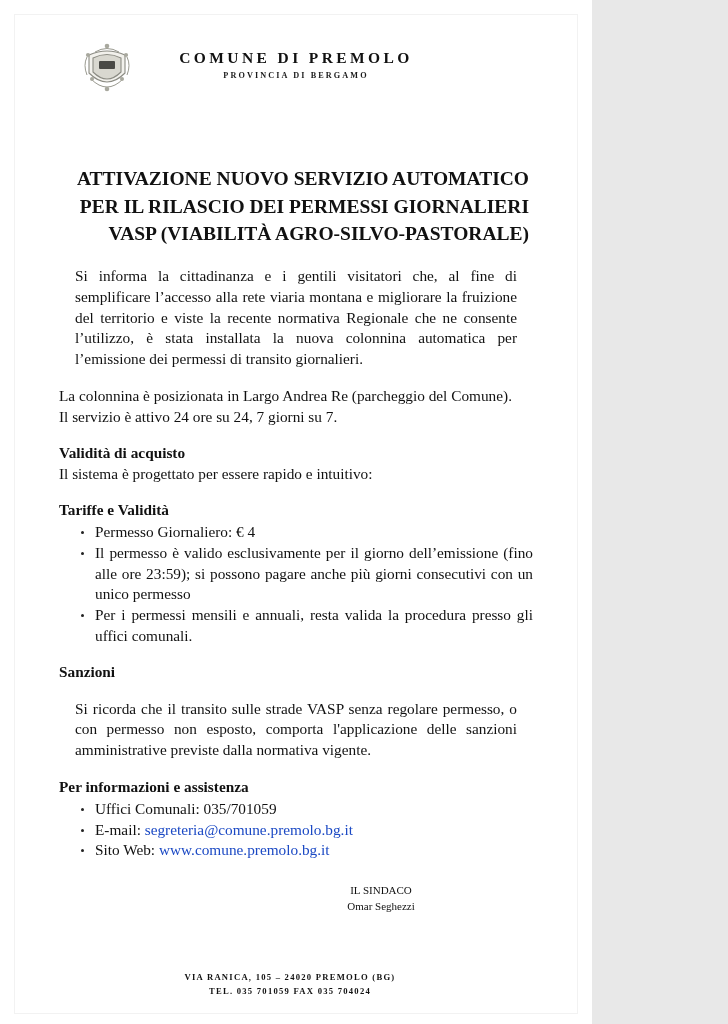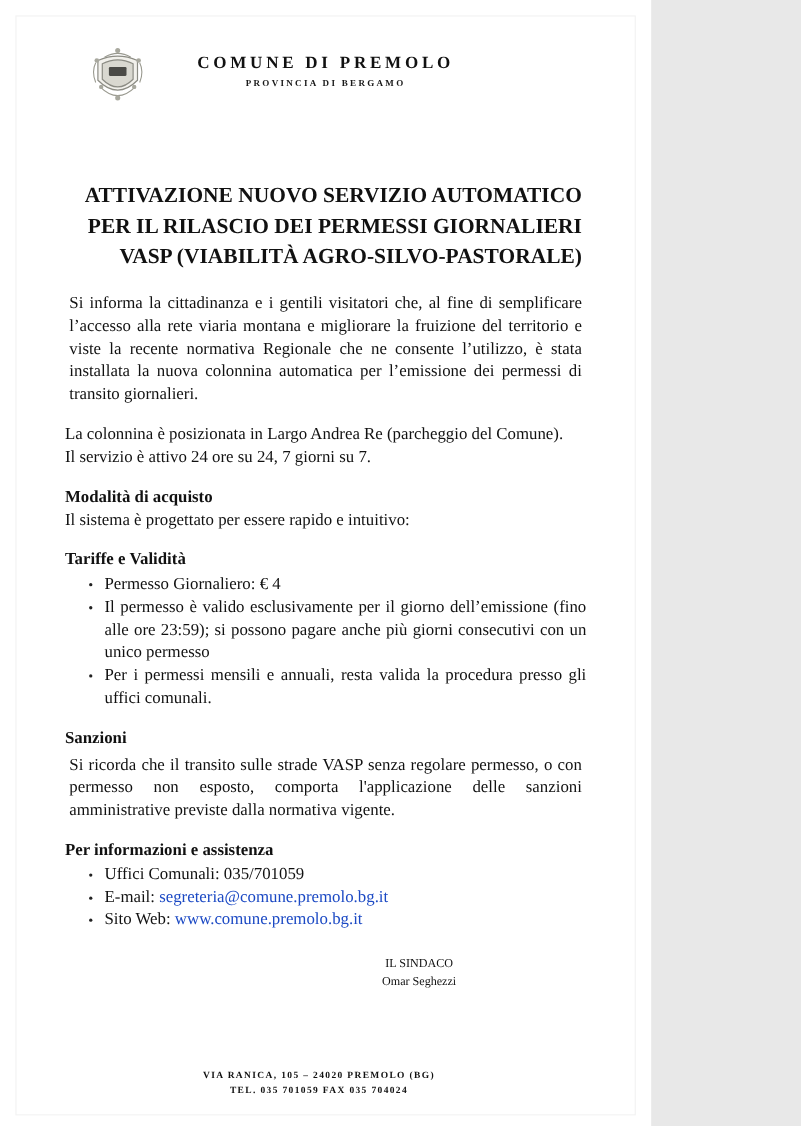--- a/index.html
+++ b/index.html
@@ -72,21 +72,21 @@
   }
   
   .body-wrap {
     margin-top: 18px;
     font-size: 15.3px;
     line-height: 1.36;
     color: #111;
   }
   p.just {
     text-align: justify;
-    margin: 4px;
+    margin: 16px;
   }
   .sec {
     margin-top: 15px;
   }
   .sec-head {
     font-weight: bold;
     font-size: 15.3px;
     margin-bottom: 1px;
   }
   .line { margin: 0; }
@@ -179,21 +179,21 @@
     <div class="body-wrap">
 
       <p class="just">Si informa la cittadinanza e i gentili visitatori che, al fine di semplificare l’accesso alla rete viaria montana e migliorare la fruizione del territorio e viste la recente normativa Regionale che ne consente l’utilizzo, è stata installata la nuova colonnina automatica per l’emissione dei permessi di transito giornalieri.</p>
 
       <div class="sec">
         <p class="line">La colonnina è posizionata in Largo Andrea Re (parcheggio del Comune).</p>
         <p class="line">Il servizio è attivo 24 ore su 24, 7 giorni su 7.</p>
       </div>
 
       <div class="sec">
-        <div class="sec-head">Modalità di acquisto</div>
+        <div class="sec-head">Validità di acquisto</div>
         <p class="line">Il sistema è progettato per essere rapido e intuitivo:</p>
       </div>
 
       <div class="sec">
         <div class="sec-head">Tariffe e Validità</div>
         <ul class="bullets">
           <li>Permesso Giornaliero: € 4</li>
           <li>Il permesso è valido esclusivamente per il giorno dell’emissione (fino alle ore 23:59); si possono pagare anche più giorni consecutivi con un unico permesso</li>
           <li>Per i permessi mensili e annuali, resta valida la procedura presso gli uffici comunali.</li>
         </ul>

